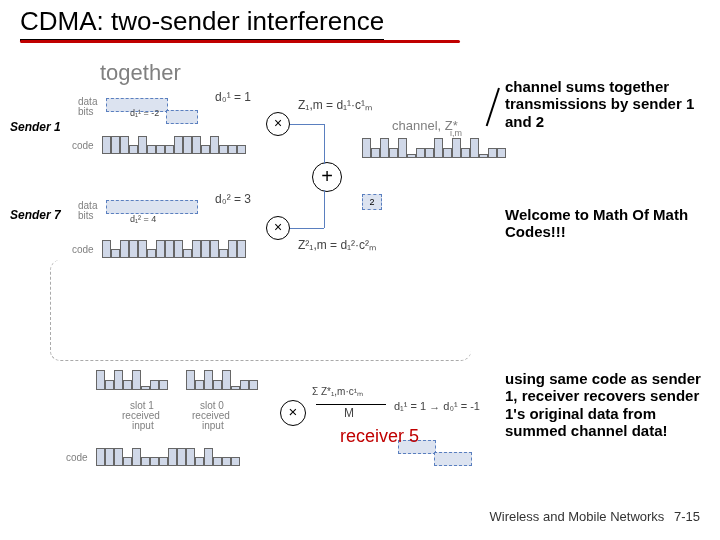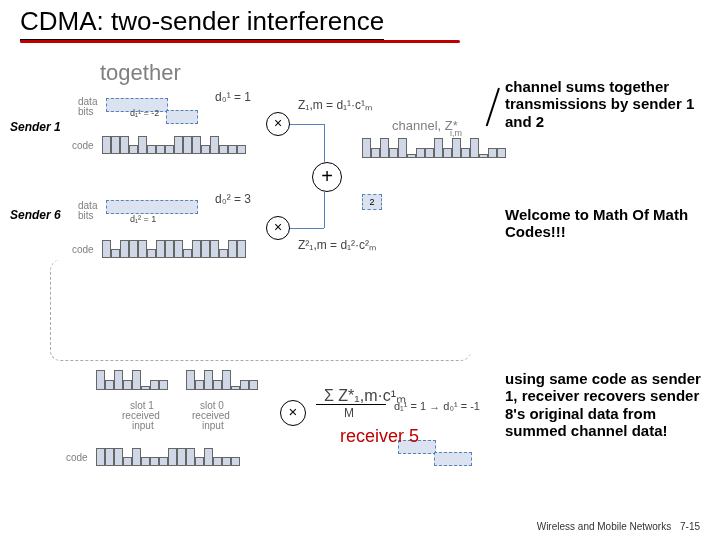--- a/index.html
+++ b/index.html
@@ -52,23 +52,23 @@
     font-size: 15px;
     font-weight: bold;
     color: #000;
     line-height: 1.15;
   }
   .annot1 { top: 78px; left: 505px; width: 200px; }
   .annot2 { top: 206px; left: 505px; width: 200px; }
   .annot3 { top: 370px; left: 505px; width: 200px; }
   .footer {
     position: absolute;
-    bottom: 8px;
+    bottom: 16px;
     right: 20px;
-    font-size: 10px;
+    font-size: 13px;
     color: #333;
   }
   .pagenum { margin-left: 6px; }
   
   .block {
     position: absolute;
     border: 1px dashed #5a7fbf;
   }
   .smlabel {
     position: absolute;
@@ -125,25 +125,25 @@
   }
 </style>
 </head>
 <body>
 
 <div class="title">CDMA: two-sender interference</div>
 <div class="redline"></div>
 
 <div class="senders-label">together</div>
 <div class="sender1-label">Sender 1</div>
-<div class="sender2-label">Sender 6</div>
+<div class="sender2-label">Sender 7</div>
 
 <div class="annot annot1">channel sums together transmissions by sender 1 and 2</div>
 <div class="annot annot2">Welcome to Math Of Math Codes!!!</div>
-<div class="annot annot3">using same code as sender 1, receiver recovers sender 8's original data from summed channel data!</div>
+<div class="annot annot3">using same code as sender 1, receiver recovers sender 1's original data from summed channel data!</div>
 
 <div class="pointer" style="top:88px; left:498px; transform:rotate(18deg);"></div>
 
 <div class="smlabel" style="top:96px;left:78px;">data</div>
 <div class="smlabel" style="top:106px;left:78px;">bits</div>
 <div class="block" style="top:98px;left:106px;width:60px;height:12px;background:#dce3f0;"></div>
 <div class="block" style="top:110px;left:166px;width:30px;height:12px;background:#dce3f0;"></div>
 <div class="formula" style="top:90px;left:215px;">d₀¹ = 1</div>
 <div class="formula" style="top:108px;left:130px;font-size:9px;">d₁¹ = -2</div>
 
@@ -167,21 +167,21 @@
     <div class="chip short"></div>
 </div>
 
 <div class="circ" style="top:112px;left:266px;width:22px;height:22px;font-size:14px;line-height:20px;">×</div>
 <div class="formula" style="top:96px;left:298px;">Z₁,m = d₁¹·c¹ₘ</div>
 
 <div class="smlabel" style="top:200px;left:78px;">data</div>
 <div class="smlabel" style="top:210px;left:78px;">bits</div>
 <div class="block" style="top:200px;left:106px;width:90px;height:12px;background:#dce3f0;"></div>
 <div class="formula" style="top:192px;left:215px;">d₀² = 3</div>
-<div class="formula" style="top:214px;left:130px;font-size:9px;">d₁² = 1</div>
+<div class="formula" style="top:214px;left:130px;font-size:9px;">d₁² = 4</div>
 
 <div class="smlabel" style="top:244px;left:72px;">code</div>
 <div class="chipbox" style="top:240px;left:102px;">
   <div class="chip tall"></div>
     <div class="chip short"></div>
     <div class="chip tall"></div>
     <div class="chip tall"></div>
   <div class="chip tall"></div>
     <div class="chip short"></div>
     <div class="chip tall"></div>
@@ -273,21 +273,21 @@
     <div class="chip tall"></div>
     <div class="chip short"></div>
   <div class="chip tall"></div>
     <div class="chip short"></div>
     <div class="chip short"></div>
     <div class="chip short"></div>
 </div>
 
 <div class="circ" style="top:400px;left:280px;width:24px;height:24px;font-size:15px;line-height:22px;">×</div>
 
-<div class="formula" style="top:384px;left:324px;font-size:16px;">Σ Z*₁,m·c¹ₘ</div>
+<div class="formula" style="top:384px;left:312px;font-size:10px;">Σ Z*₁,m·c¹ₘ</div>
 <div class="line" style="top:404px;left:316px;width:70px;height:1px;background:#000;"></div>
 <div class="formula" style="top:406px;left:344px;">M</div>
 
 <div class="formula" style="top:400px;left:394px;font-size:11px;">d₁¹ = 1   →   d₀¹ = -1</div>
 
 <div class="block" style="top:440px;left:398px;width:36px;height:12px;background:#dce3f0;"></div>
 <div class="block" style="top:452px;left:434px;width:36px;height:12px;background:#dce3f0;"></div>
 
 <div class="receiver-label" style="top:426px;left:340px;">receiver 5</div>
 

